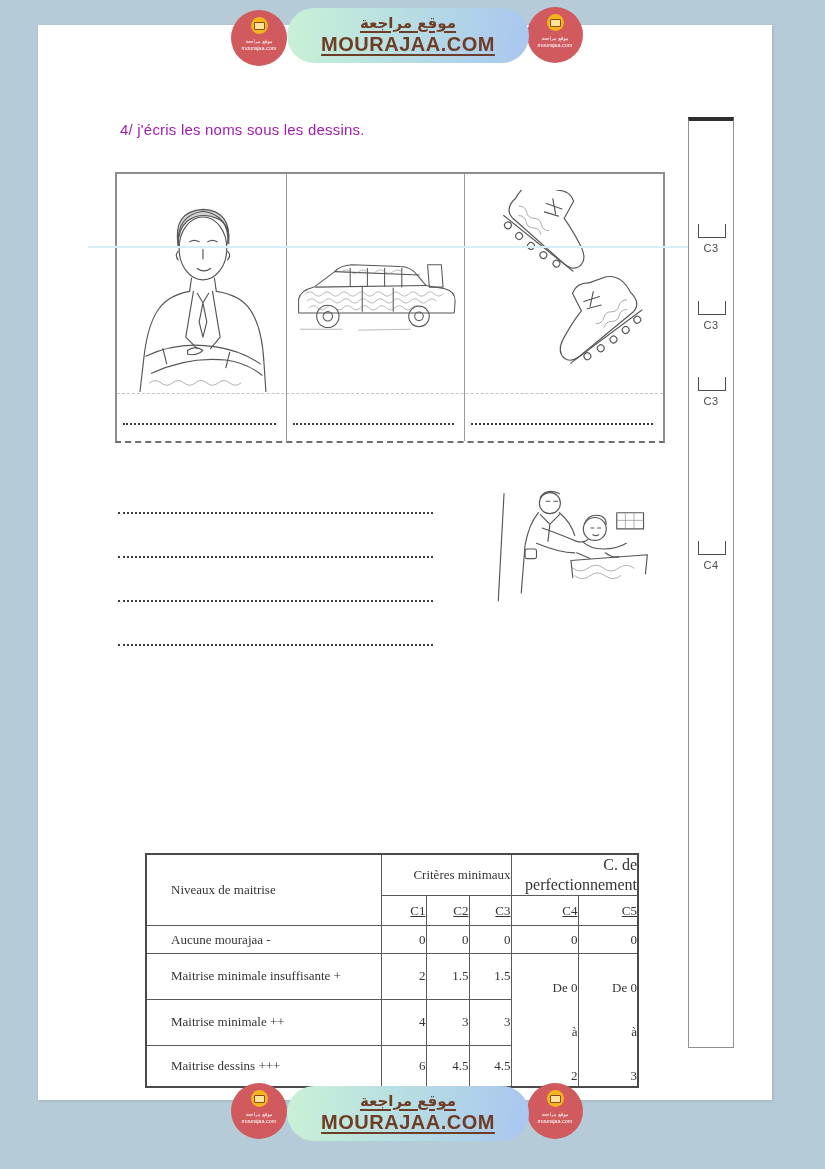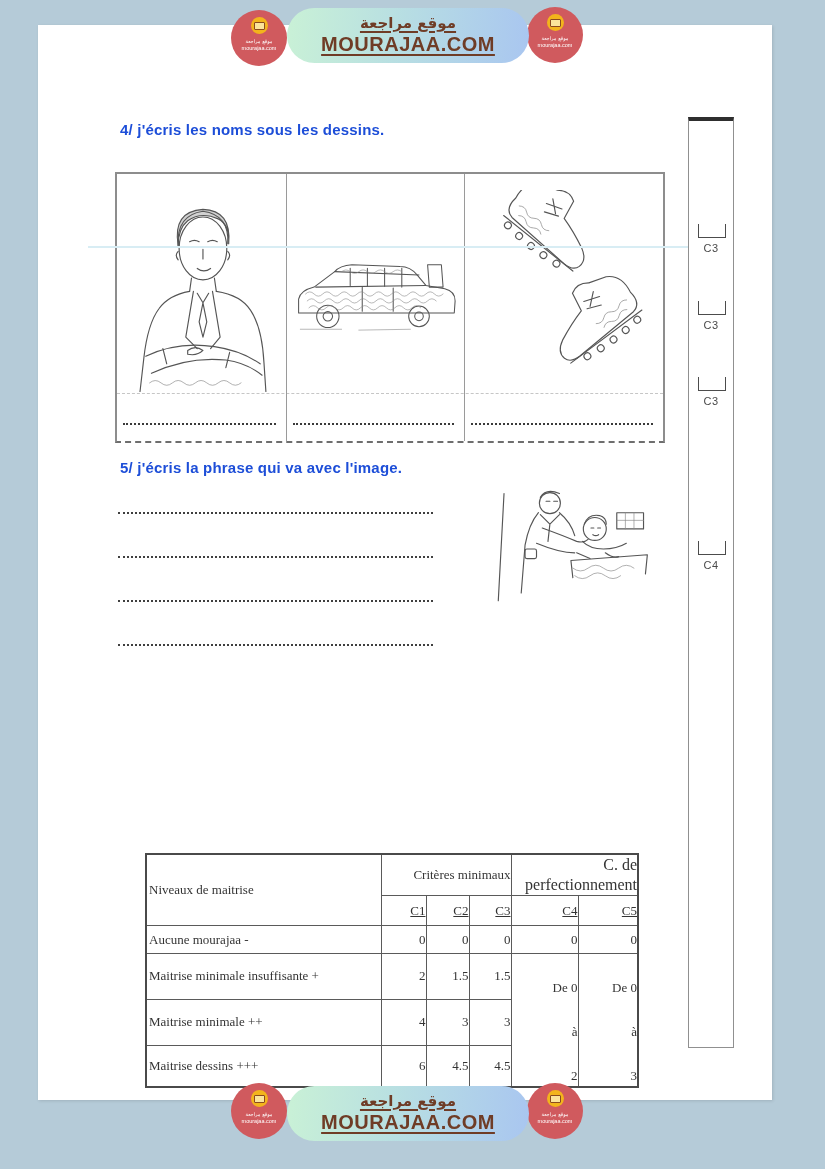--- a/index.html
+++ b/index.html
@@ -19,21 +19,21 @@
     text-decoration:underline;text-decoration-thickness:2px;text-underline-offset:3px;line-height:1.25;}
   .logo-circle{position:absolute;width:56px;height:56px;border-radius:50%;background:#d05a5e;
     display:flex;flex-direction:column;align-items:center;z-index:5;}
   .logo-yellow{width:17px;height:17px;border-radius:50%;background:#f3b41c;margin-top:7px;
     display:flex;align-items:center;justify-content:center;}
   .logo-glyph{width:9px;height:6px;border:1px solid #8a4a1e;border-radius:1px;background:#fbe49a;}
   .logo-ar{font-family:"DejaVu Sans",sans-serif;font-size:5px;color:#ffffff;margin-top:5px;line-height:1.1;}
   .logo-en{font-size:5.5px;color:#ffffff;line-height:1.1;}
 
   
-  .ex-title{position:absolute;font-size:15px;font-weight:700;color:#1d4ed8;letter-spacing:.2px;}
+  .ex-title{position:absolute;font-size:15px;font-weight:400;color:#a21caf;letter-spacing:.2px;}
 
   
   .ex4-table{position:absolute;left:115px;top:172px;width:550px;height:271px;
     border:2px solid #8d8d8d;border-bottom:2px dashed #6e6e6e;box-sizing:border-box;display:flex;}
   .ex4-cell{position:relative;height:100%;box-sizing:border-box;display:flex;
     align-items:flex-start;justify-content:center;}
   .ex4-cell + .ex4-cell{border-left:1px solid #9a9a9a;}
   .ex4-divider{position:absolute;left:0;right:0;top:219px;border-top:1px dashed #c6c6c6;}
   .answer-dots{position:absolute;bottom:16px;left:6px;right:10px;border-bottom:2px dotted #3a3a3a;height:0;}
 
@@ -50,21 +50,21 @@
   .bracket{position:absolute;left:9px;width:26px;height:13px;
     border-left:1.5px solid #4c4c4c;border-right:1.5px solid #4c4c4c;border-bottom:1.5px solid #4c4c4c;}
   .m-code{position:absolute;left:0;width:44px;text-align:center;font-size:11px;color:#4a4a4a;letter-spacing:.5px;}
 
   
   .rubric{position:absolute;left:145px;top:853px;border-collapse:collapse;table-layout:fixed;width:492px;
     font-family:"Liberation Serif",serif;color:#343434;}
   .rubric td,.rubric th{border:1.2px solid #5a5a5a;padding:0;font-weight:normal;font-size:13px;
     text-align:right;vertical-align:middle;overflow:hidden;}
   .rubric{border:2px solid #4a4a4a;}
-  .rubric .lbl{text-align:left;padding-left:2px;}
+  .rubric .lbl{text-align:left;padding-left:24px;}
   .rubric .bold{font-weight:normal;}
   .rubric .range div{line-height:1.45;margin-top:25px;}
 
   svg.sketch{stroke:#555;fill:none;stroke-width:1.2;stroke-linecap:round;stroke-linejoin:round;}
   svg.sketch .thin{stroke:#8a8a8a;stroke-width:.7;}
   svg.sketch .fillh{fill:#6b6b6b;fill-opacity:.3;}
 </style>
 </head>
 <body>
 
@@ -162,21 +162,20 @@
           <path d="M36,16 L48,26 M34,24 L50,18 M38,32 L52,26"></path>
           <path class="thin" d="M14,44 q5,-4 10,0 t10,0 t10,0 t10,0 M20,52 q5,-4 10,0 t10,0 t10,0"></path>
         </g>
       </svg>
       <div class="answer-dots"></div>
     </div>
   </div>
 
   <div class="scan-line"></div>
 
-  <div class="ex-title" style="left:120px;top:459px;">5/ j'écris la phrase qui va avec l'image.</div>
 
   <div class="ex5-line" style="top:512px;"></div>
   <div class="ex5-line" style="top:556px;"></div>
   <div class="ex5-line" style="top:600px;"></div>
   <div class="ex5-line" style="top:644px;"></div>
 
   <svg class="sketch ex5-img" width="172" height="150" viewBox="0 0 180 155">
     <path d="M22,8 L16,120"></path>
     <circle cx="70" cy="18" r="11"></circle>
     <path d="M60,12 Q66,2 80,8"></path>

